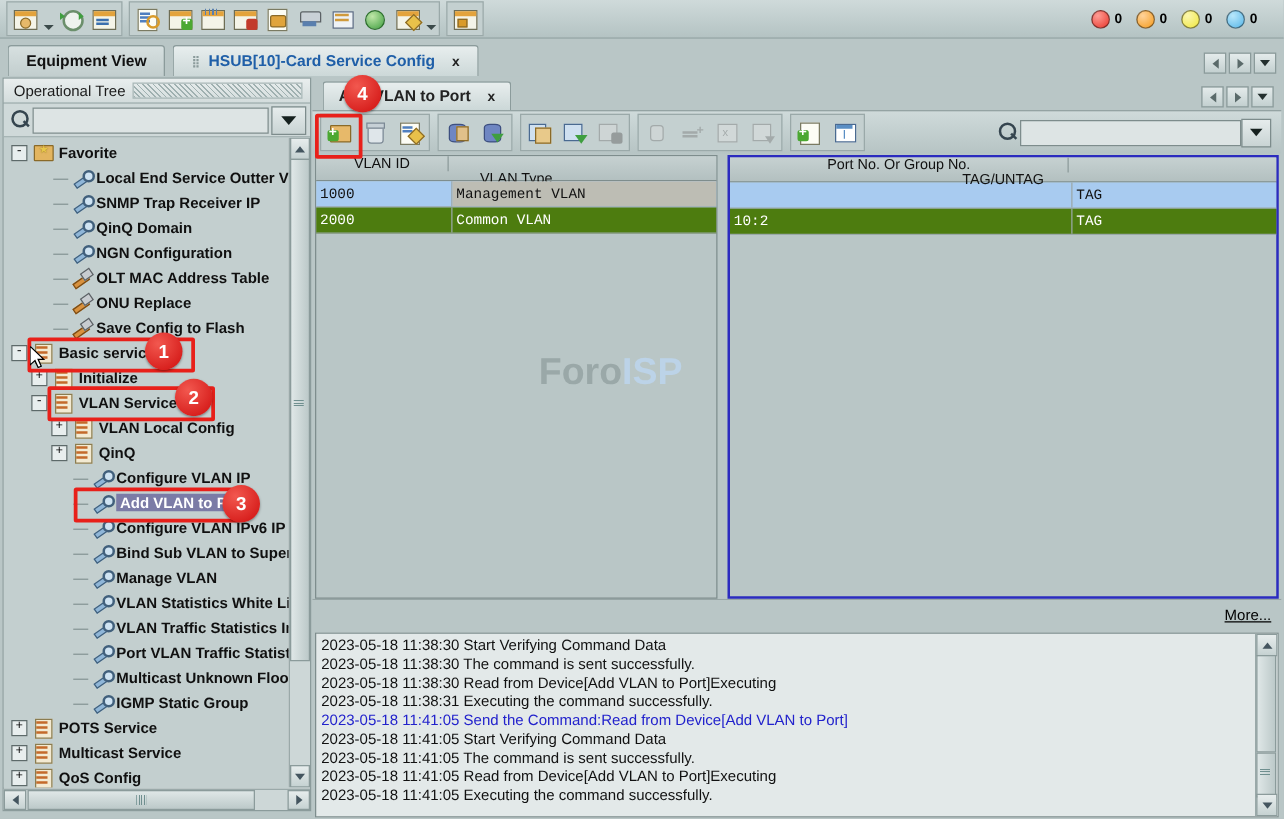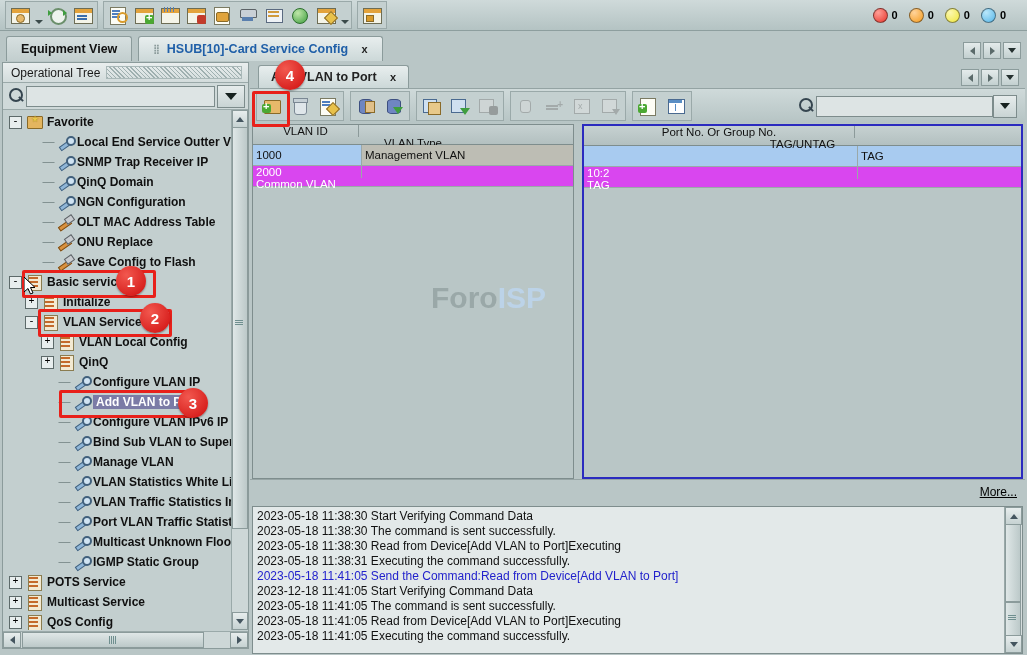--- a/index.html
+++ b/index.html
@@ -129,23 +129,23 @@
   .pt-sarrow{width:22px;height:21px;background:linear-gradient(#e6ecec,#c9d4d4);border:1px solid #7d8c8c;display:flex;align-items:center;justify-content:center;}
   .pt-sarrow i{width:0;height:0;border-left:5px solid transparent;border-right:5px solid transparent;border-top:6px solid #16211f;}
 
   .tables{position:relative;height:355px;display:flex;background:#b9c6c6;padding-top:1px;}
   .tbl{border:1px solid #7e8d8d;background:#b9c6c6;position:relative;}
   .tbl.left{width:320px;margin-left:2px;}
   .tbl.right{flex:1;margin-left:8px;margin-right:2px;border:2px solid #2b2bbf;}
   .thead{display:flex;height:19px;background:linear-gradient(#c6d1d1,#b3c0c0);border-bottom:1px solid #7e8d8d;flex-direction:column;}
   .th{font-size:11.5px;color:#111;display:flex;align-items:center;justify-content:center;border-right:1px solid #8c9a9a;height:100%;}
   .trow{display:flex;height:20px;align-items:stretch;border-bottom:1px solid #9aa8a8;}
-  .td{font-size:11.5px;display:flex;align-items:center;padding-left:3px;border-right:1px solid #9aa8a8;color:#111;}
+  .td{font-size:11.5px;display:flex;align-items:center;padding-left:3px;border-right:1px solid #9aa8a8;color:#111;font-family:Liberation Mono, monospace;}
   .r-blue{background:#a8cbf0;}
-  .r-sel{background:#d946ef;color:#fff;flex-direction:column;}
+  .r-sel{background:#4d7c0f;color:#fff;}
   .r-sel .td{color:#fff;}
   .td.mgmt{background:#bdbdb4;}
   .watermark{position:absolute;left:178px;top:156px;font-size:30px;font-weight:bold;pointer-events:none;}
   .watermark .a{color:#9aa8a8;}
   .watermark .b{color:#bcd3e8;}
 
   .tfoot{height:24px;display:flex;align-items:center;padding:0 8px 0 4px;background:#b9c6c6;border-top:1px solid #97a5a5;}
   .tfoot .lbl{font-size:12px;}
   .tfoot .more{margin-left:auto;font-size:12px;text-decoration:underline;}
 
@@ -631,21 +631,21 @@
       <span class="more">More...</span>
     </div>
 
     <div class="logpanel">
       <div class="logs" id="logs">
           <div class="logline">2023-05-18 11:38:30 Start Verifying Command Data</div>
           <div class="logline">2023-05-18 11:38:30 The command is sent successfully.</div>
           <div class="logline">2023-05-18 11:38:30 Read from Device[Add VLAN to Port]Executing</div>
           <div class="logline">2023-05-18 11:38:31 Executing the command successfully.</div>
           <div class="logline hl">2023-05-18 11:41:05 Send the Command:Read from Device[Add VLAN to Port]</div>
-          <div class="logline">2023-12-18 11:41:05 Start Verifying Command Data</div>
+          <div class="logline">2023-05-18 11:41:05 Start Verifying Command Data</div>
           <div class="logline">2023-05-18 11:41:05 The command is sent successfully.</div>
           <div class="logline">2023-05-18 11:41:05 Read from Device[Add VLAN to Port]Executing</div>
           <div class="logline">2023-05-18 11:41:05 Executing the command successfully.</div>
         </div>
       <div class="log-scroll">
         <div class="sb-btn">
             <i class="up"></i>
           </div>
         <div class="sb-thumb" style="top:17px;height:76px;"></div>
         <div class="sb-thumb" style="top:95px;height:34px;"></div>

